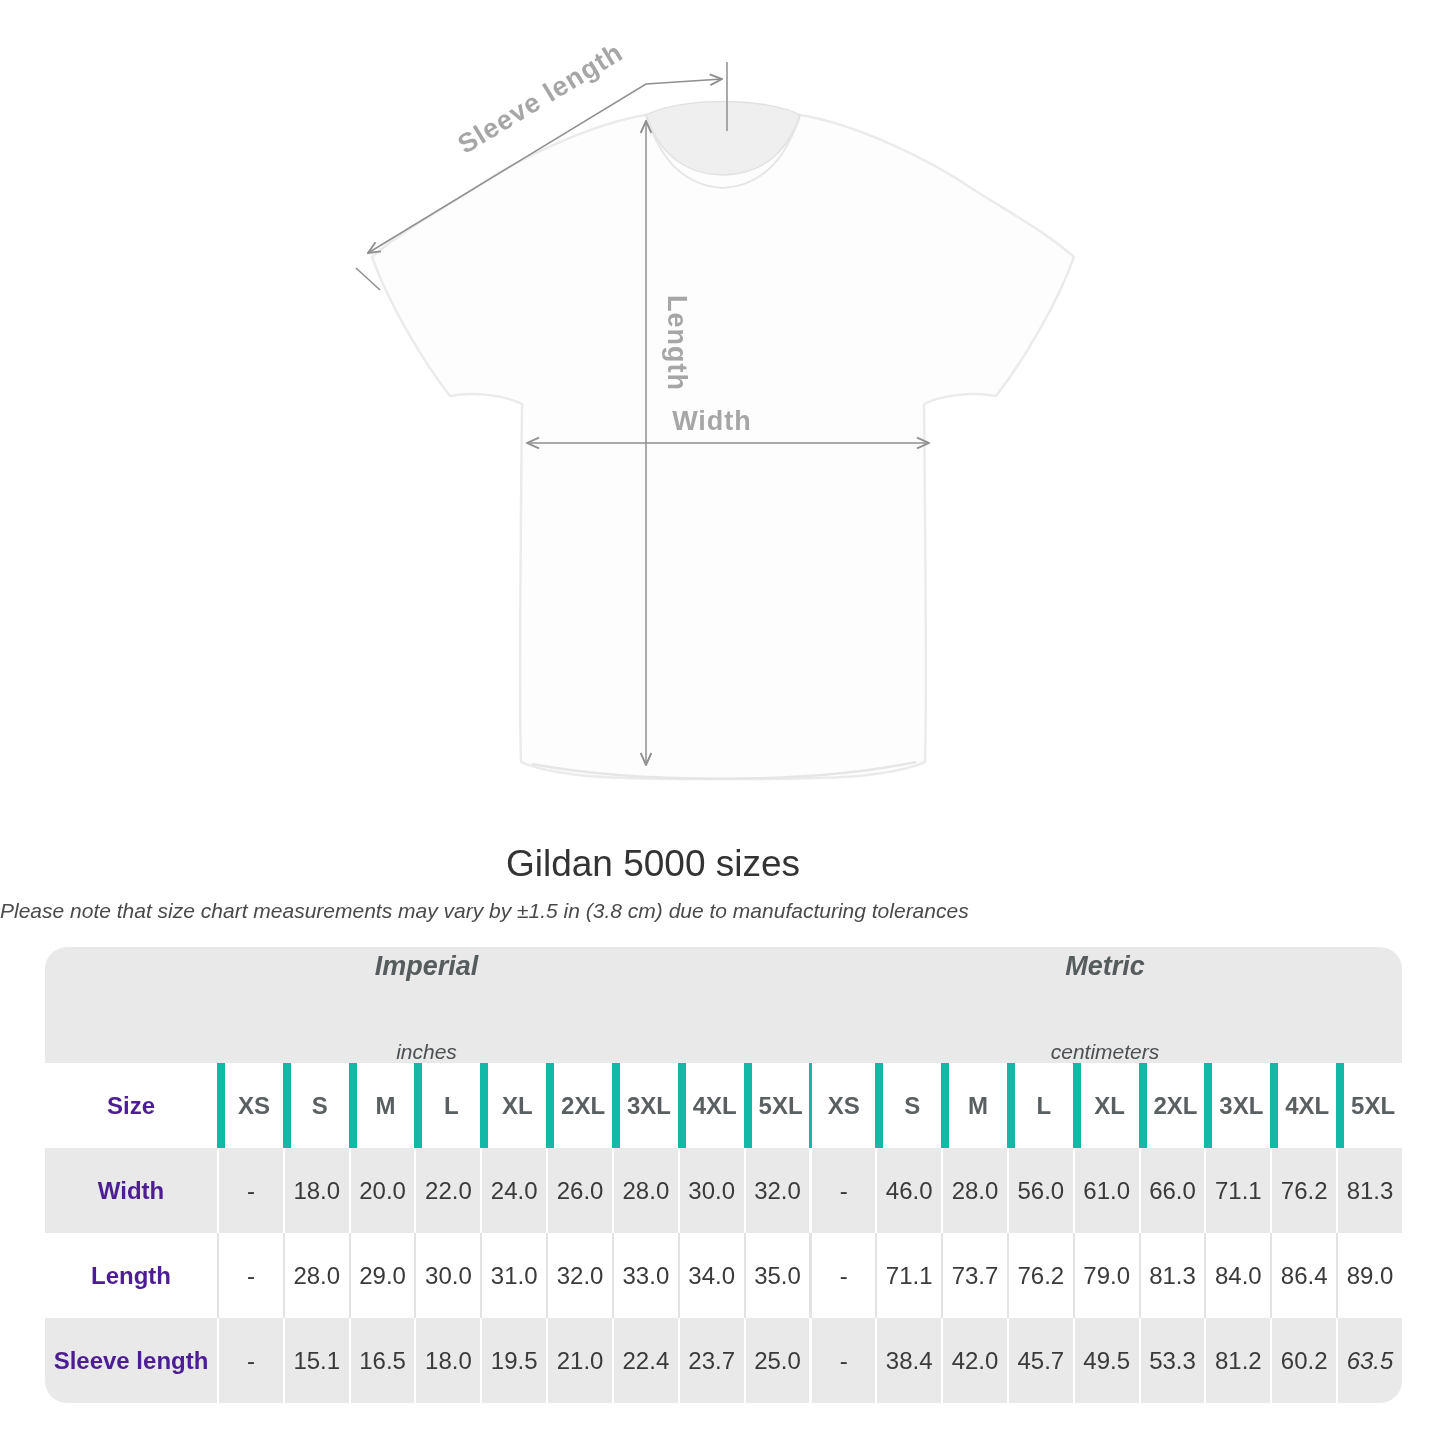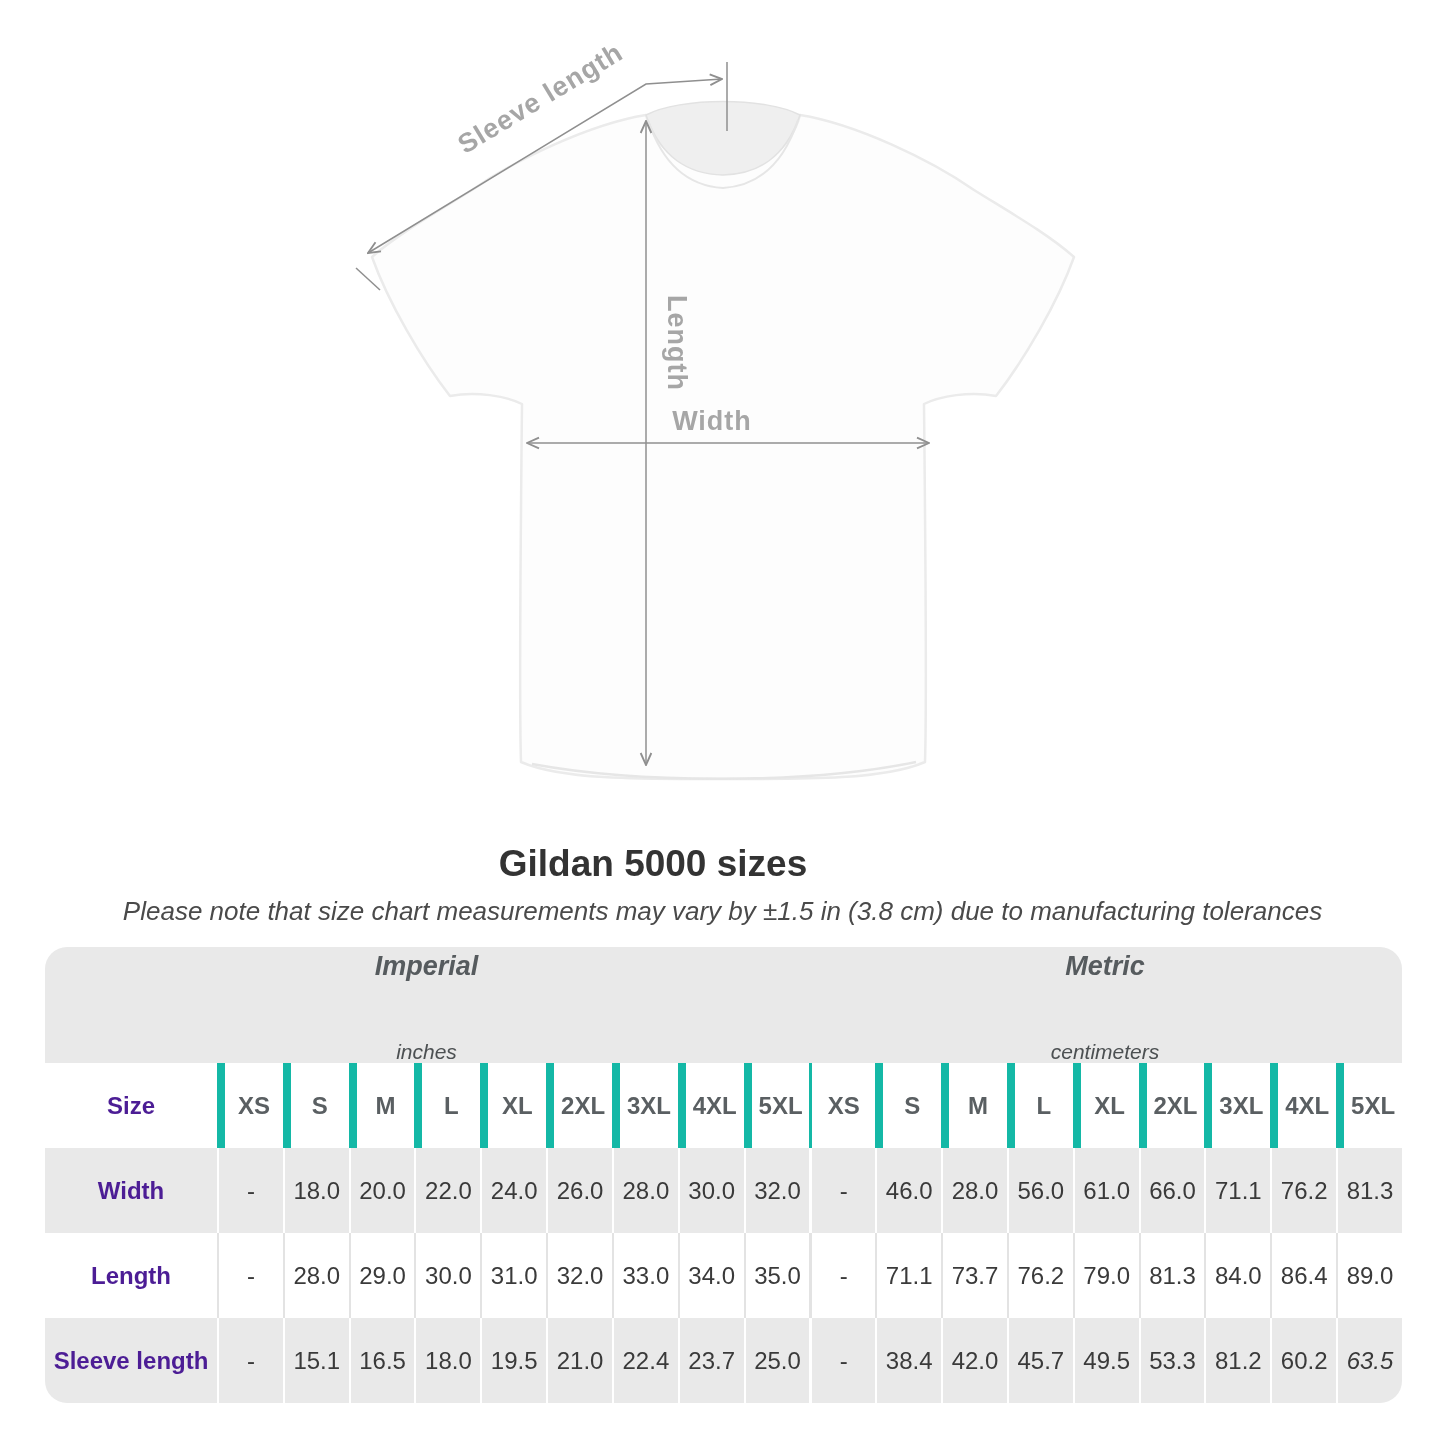--- a/index.html
+++ b/index.html
@@ -7,25 +7,25 @@
   body {
     width:1445px; height:1445px; background:#ffffff; position:relative;
     font-family:"Liberation Sans", sans-serif;
   }
   
   .diagram-wrap { position:absolute; left:0; top:0; width:1445px; height:845px; }
   .dim-label { font-weight:bold; font-size:27px; fill:#a6a6a6; letter-spacing:1px; }
   
   .chart-title {
     position:absolute; left:0; top:842px; width:1306px; text-align:center;
-    font-size:37px; font-weight:bold; color:#333333; line-height:44px;
+    font-size:37px; font-weight:normal; color:#333333; line-height:44px;
   }
   .chart-subtitle {
-    position:absolute; left:0; top:897px; width:1445px; text-align:center;
-    font-size:26px; font-style:italic; color:#4a4a4a; line-height:28px;
+    position:absolute; left:0; top:897px; width:1445px; 
+    font-size:21px; font-style:italic; color:#4a4a4a; line-height:28px;
   }
   
   .band {
     position:absolute; left:45px; top:947px; width:1357px; height:116px;
     background:#e9e9e9; border-radius:22px 22px 0 0; display:flex;
   }
   .band-half { display:flex; flex-direction:column; align-items:center; justify-content:center; row-gap:12px; padding-top:4px; }
   .band-half.imp { width:763px; }
   .band-half.met { width:594px; }
   .band-title { font-size:27px; font-weight:bold; font-style:italic; color:#565b5e; }

